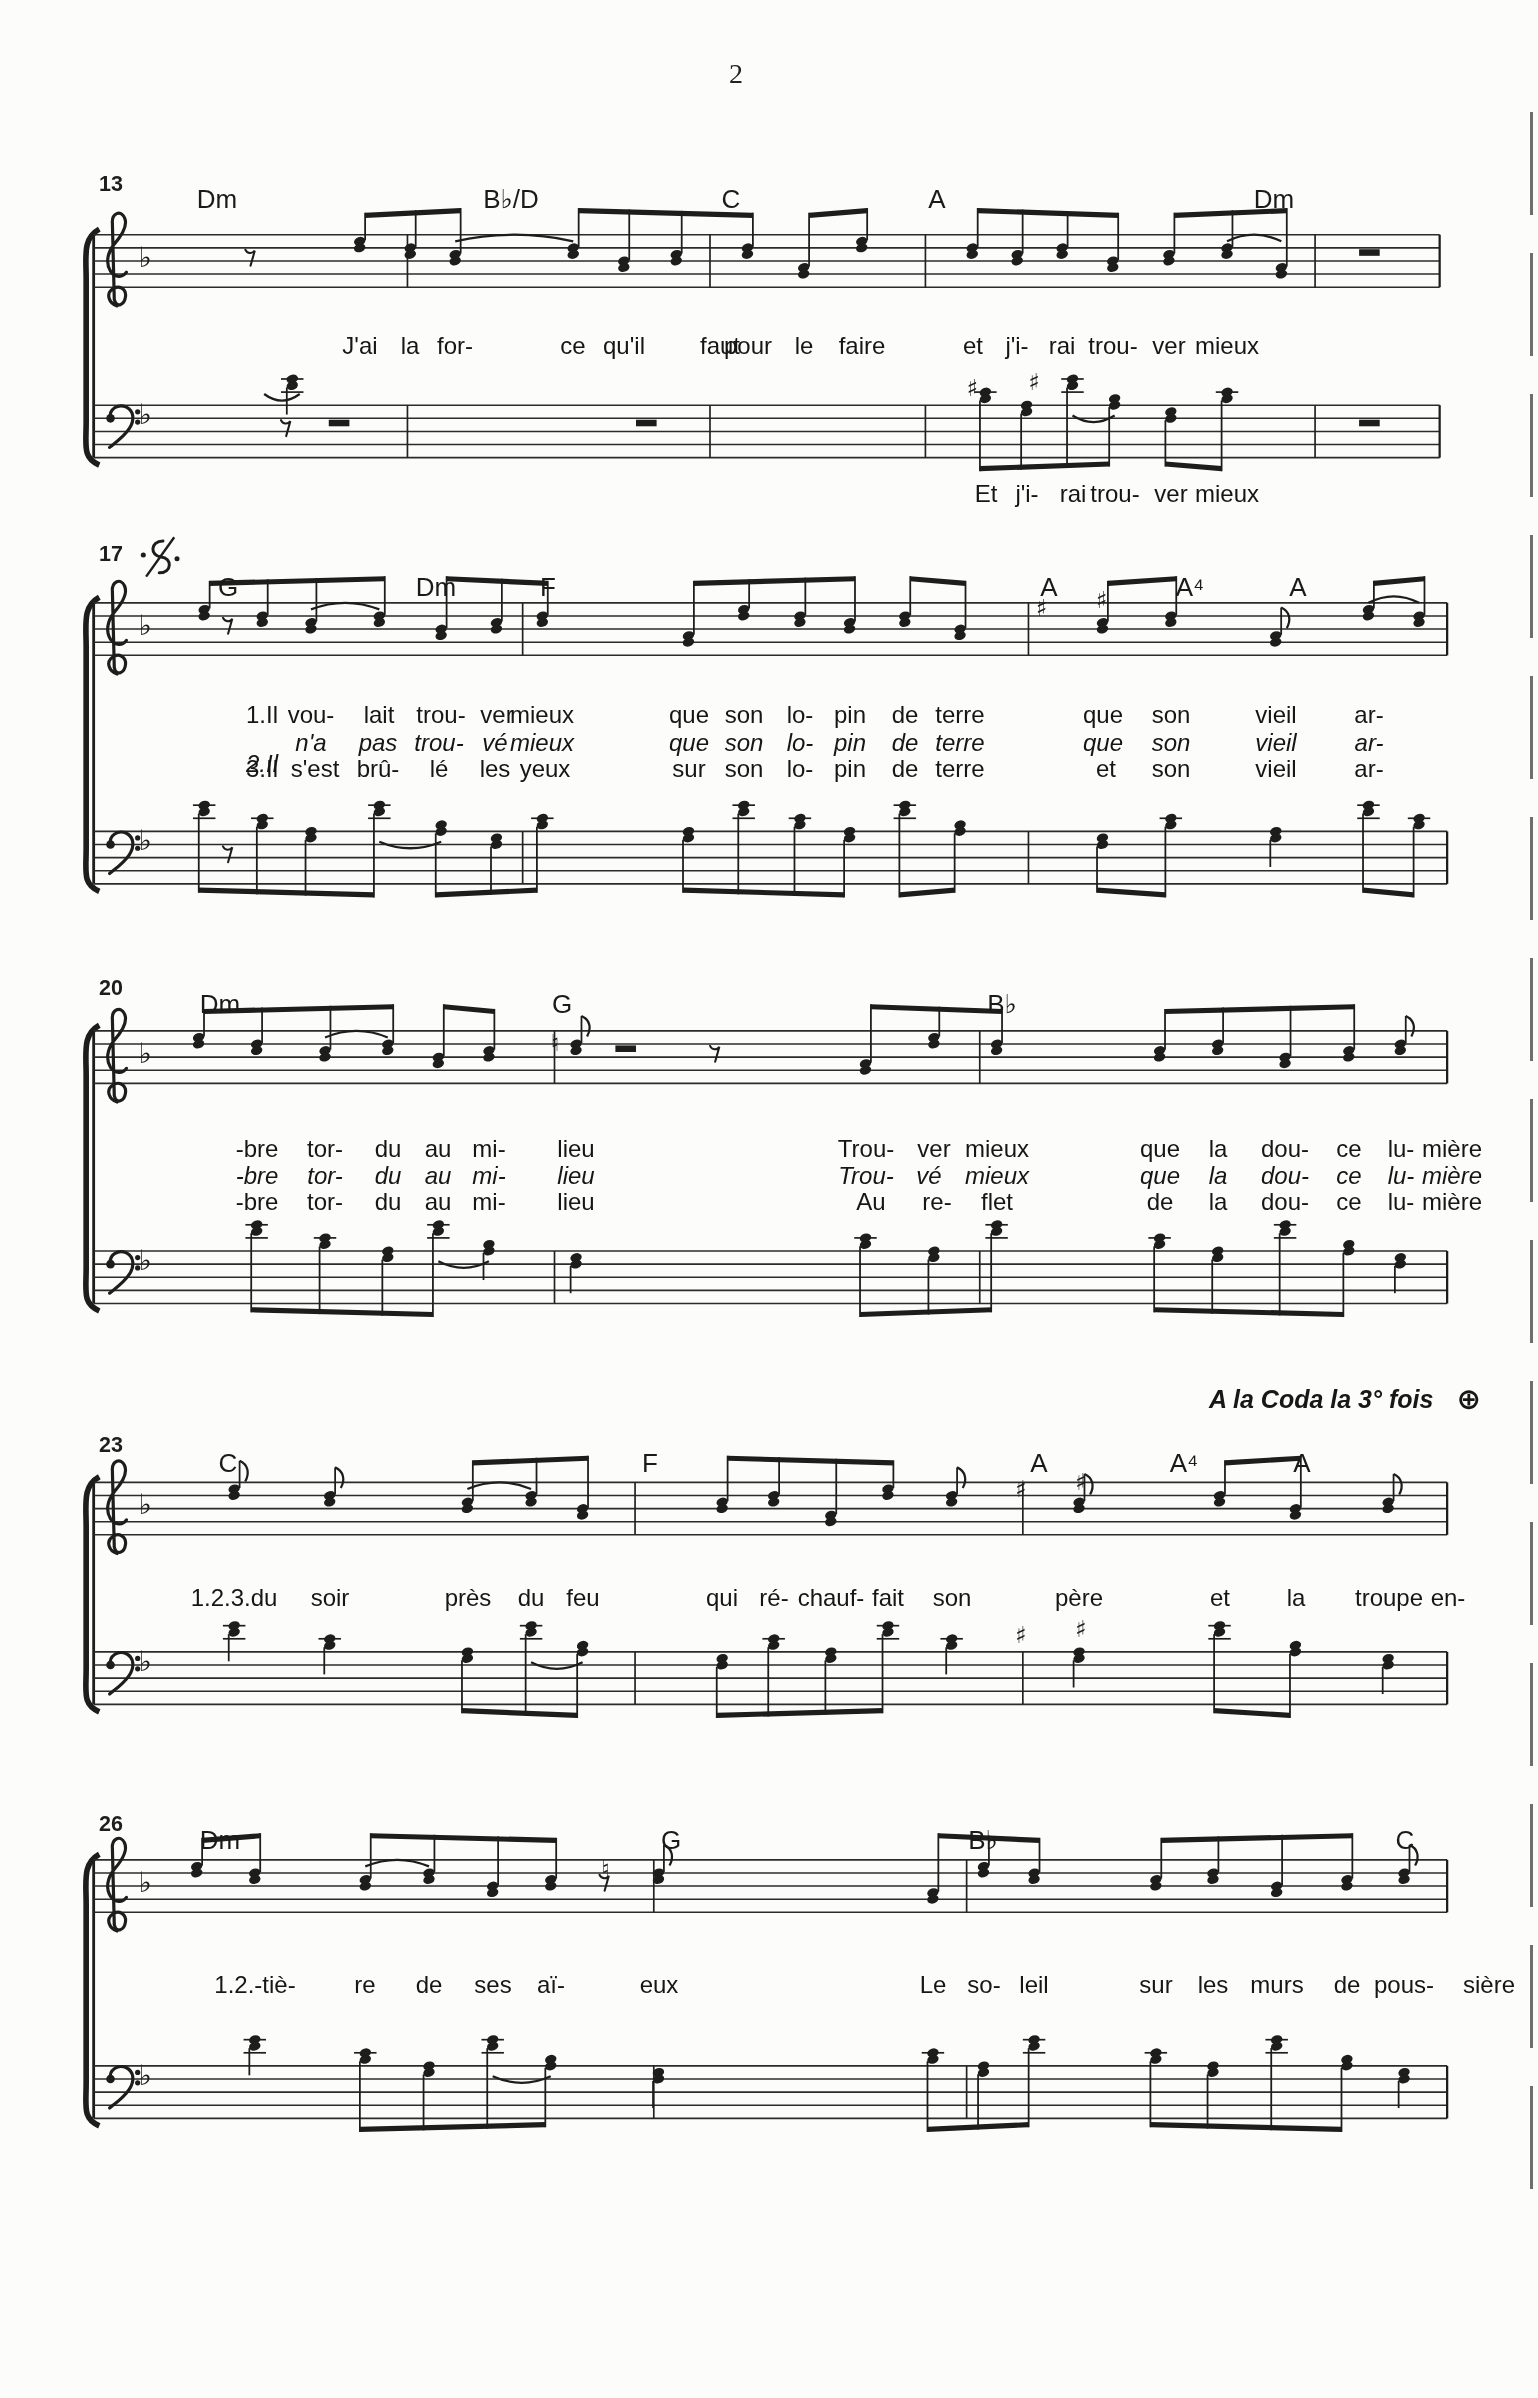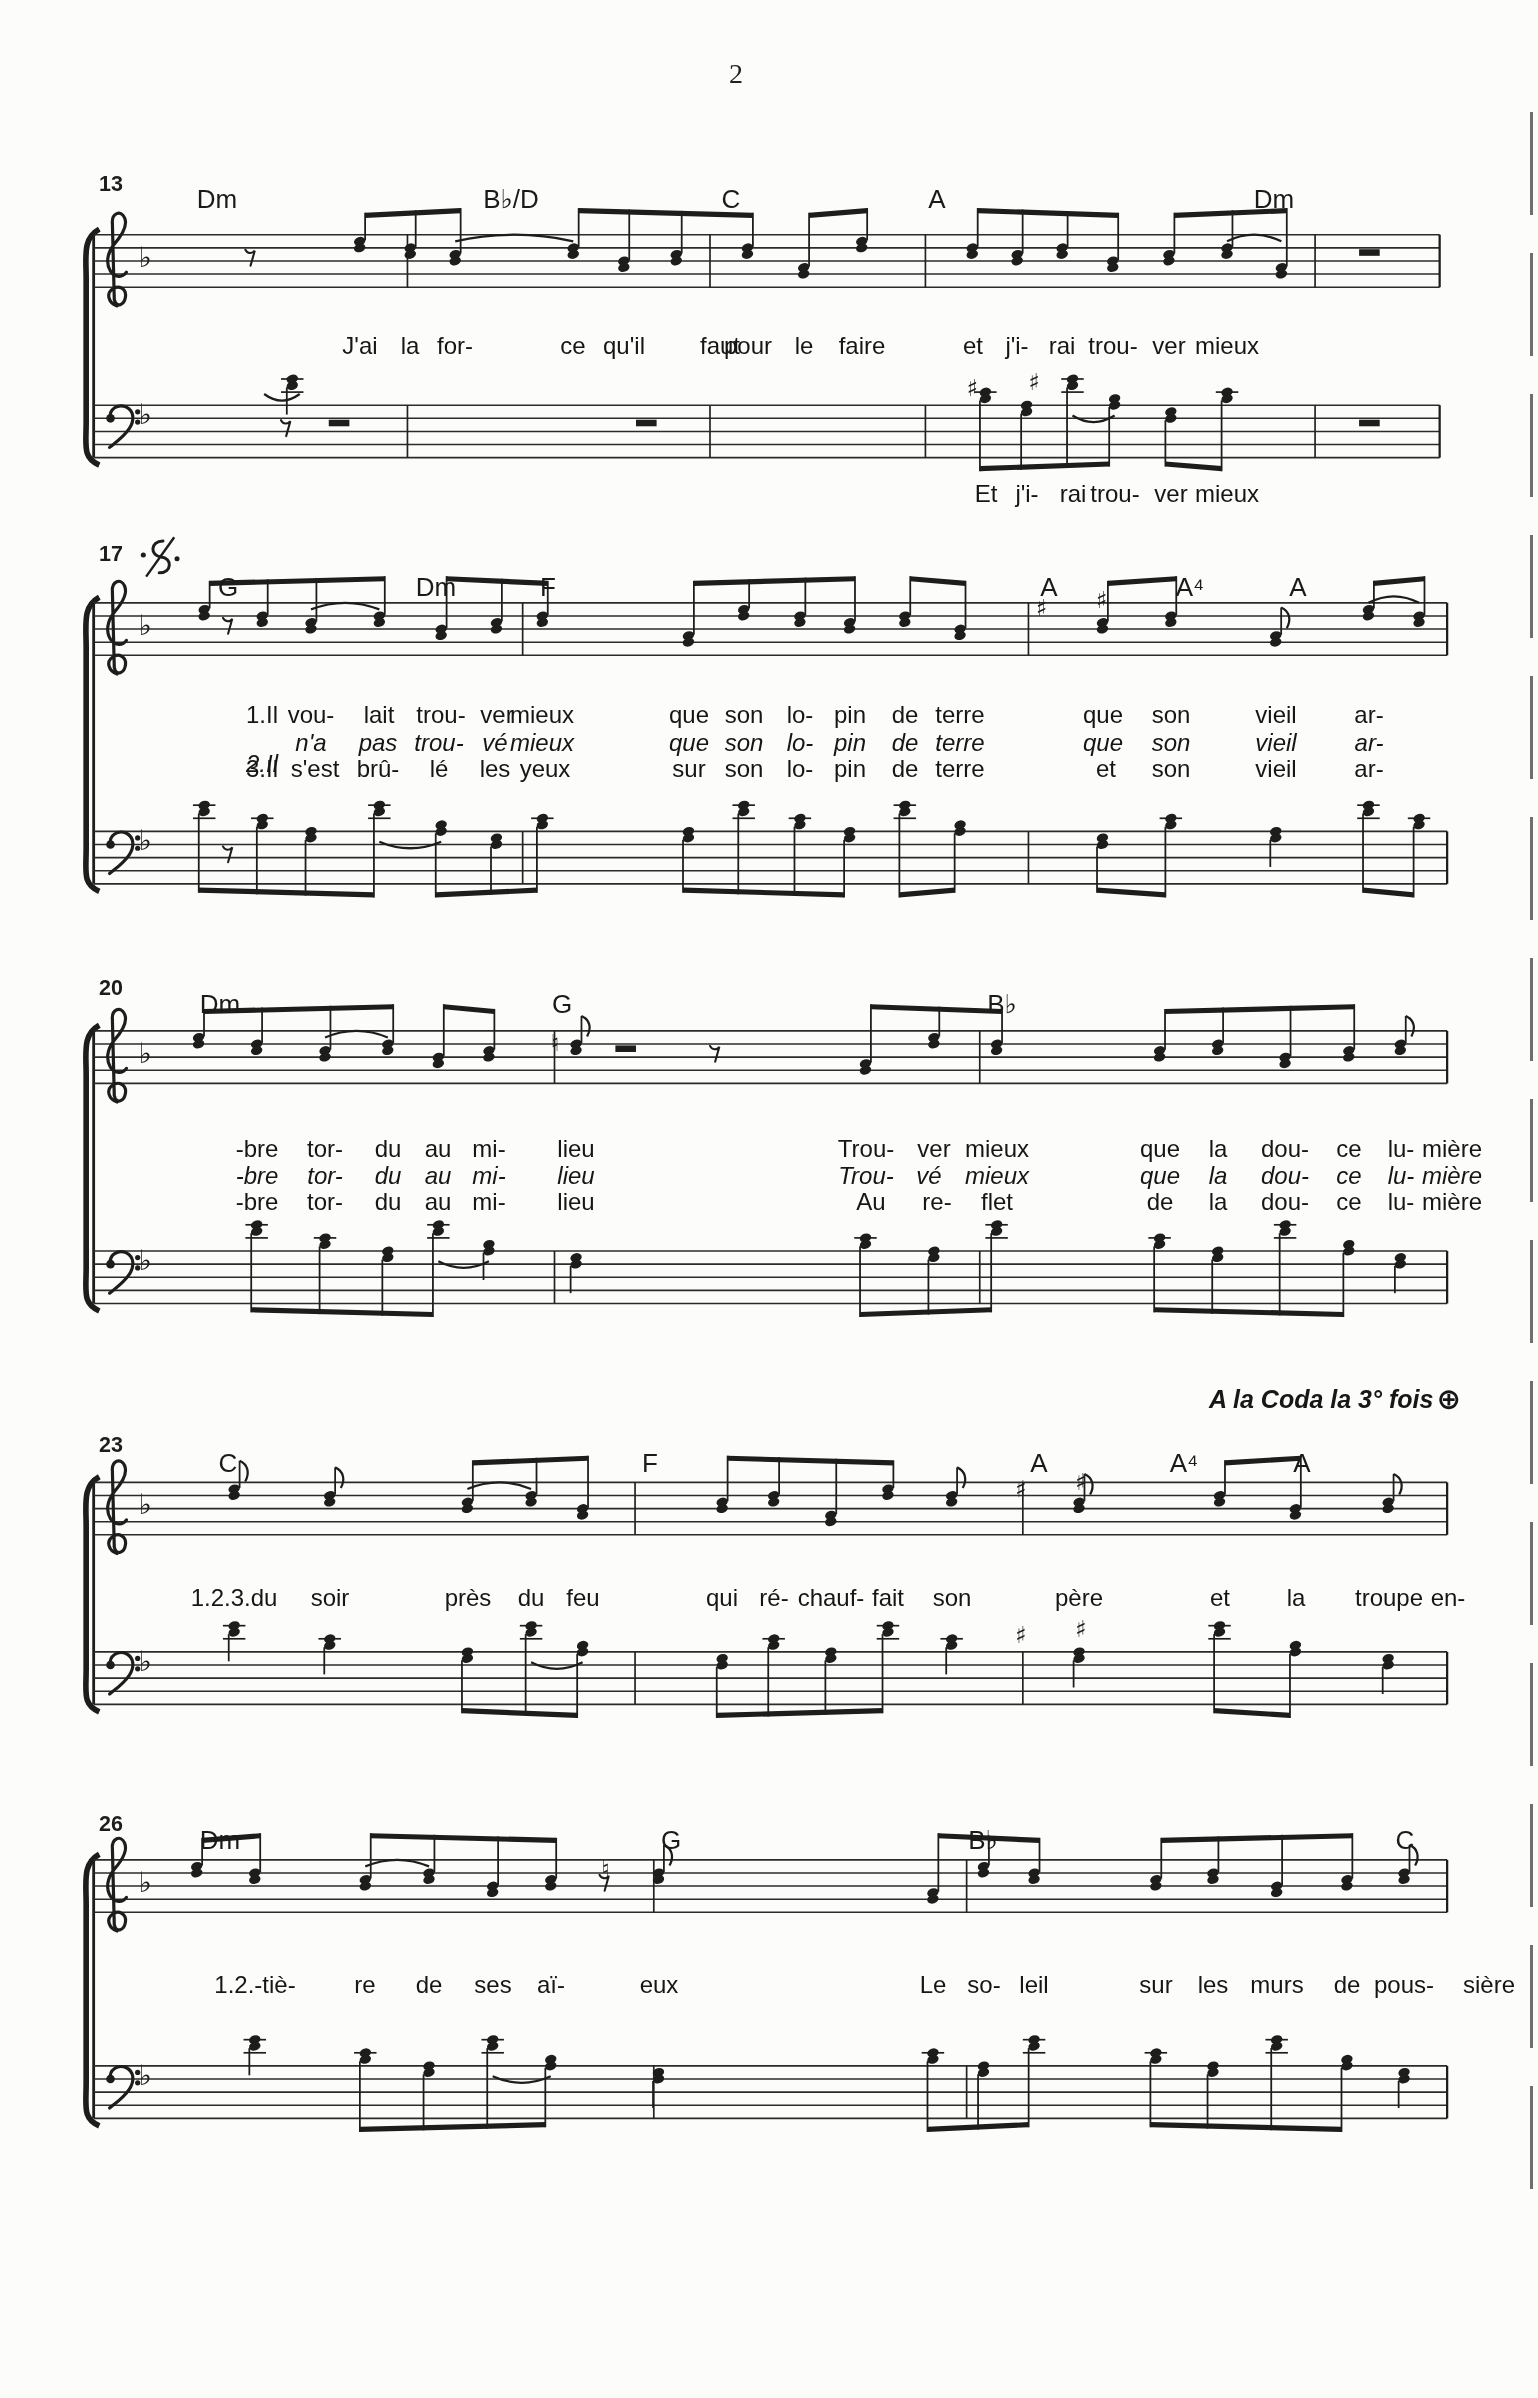--- a/index.html
+++ b/index.html
@@ -4,21 +4,21 @@
 <style>
   html,body{margin:0;padding:0;background:#d8d8d4;}
   .page{position:relative;width:1538px;height:2399px;background:#fcfcfa;overflow:hidden;
         font-family:"Liberation Sans","DejaVu Sans",sans-serif;color:#1b1b1b;}
   .pageno{position:absolute;left:729px;top:58px;font:28px "Liberation Serif","DejaVu Serif",serif;color:#222;}
   svg.score{position:absolute;left:0;top:0;}
   .mnum{position:absolute;font-size:21.5px;font-weight:600;color:#1d1d1d;}
   .chord{position:absolute;transform:translateX(-50%);font-size:26px;color:#1a1a1a;white-space:nowrap;}
   .sy{position:absolute;transform:translateX(-50%);font-size:24px;color:#161616;white-space:nowrap;}
   .sy.it{font-style:italic;}
-  .direction{position:absolute;display:flex;gap:3px;}
+  .direction{position:absolute;display:flex;gap:23px;}
   .direction .dtxt{font-size:25px;font-style:italic;font-weight:700;color:#171717;white-space:nowrap;}
   .direction .coda{font-size:29px;font-weight:600;color:#171717;line-height:1;}
   .scan-edge{position:absolute;left:1530px;top:112px;width:2.8px;height:2099px;
      background:repeating-linear-gradient(180deg,#4b4b4b 0 103px,rgba(0,0,0,0) 103px 141px);opacity:.8;}
 </style>
 </head>
 <body>
 
 <div class="page">
   <div class="pageno">2</div>

